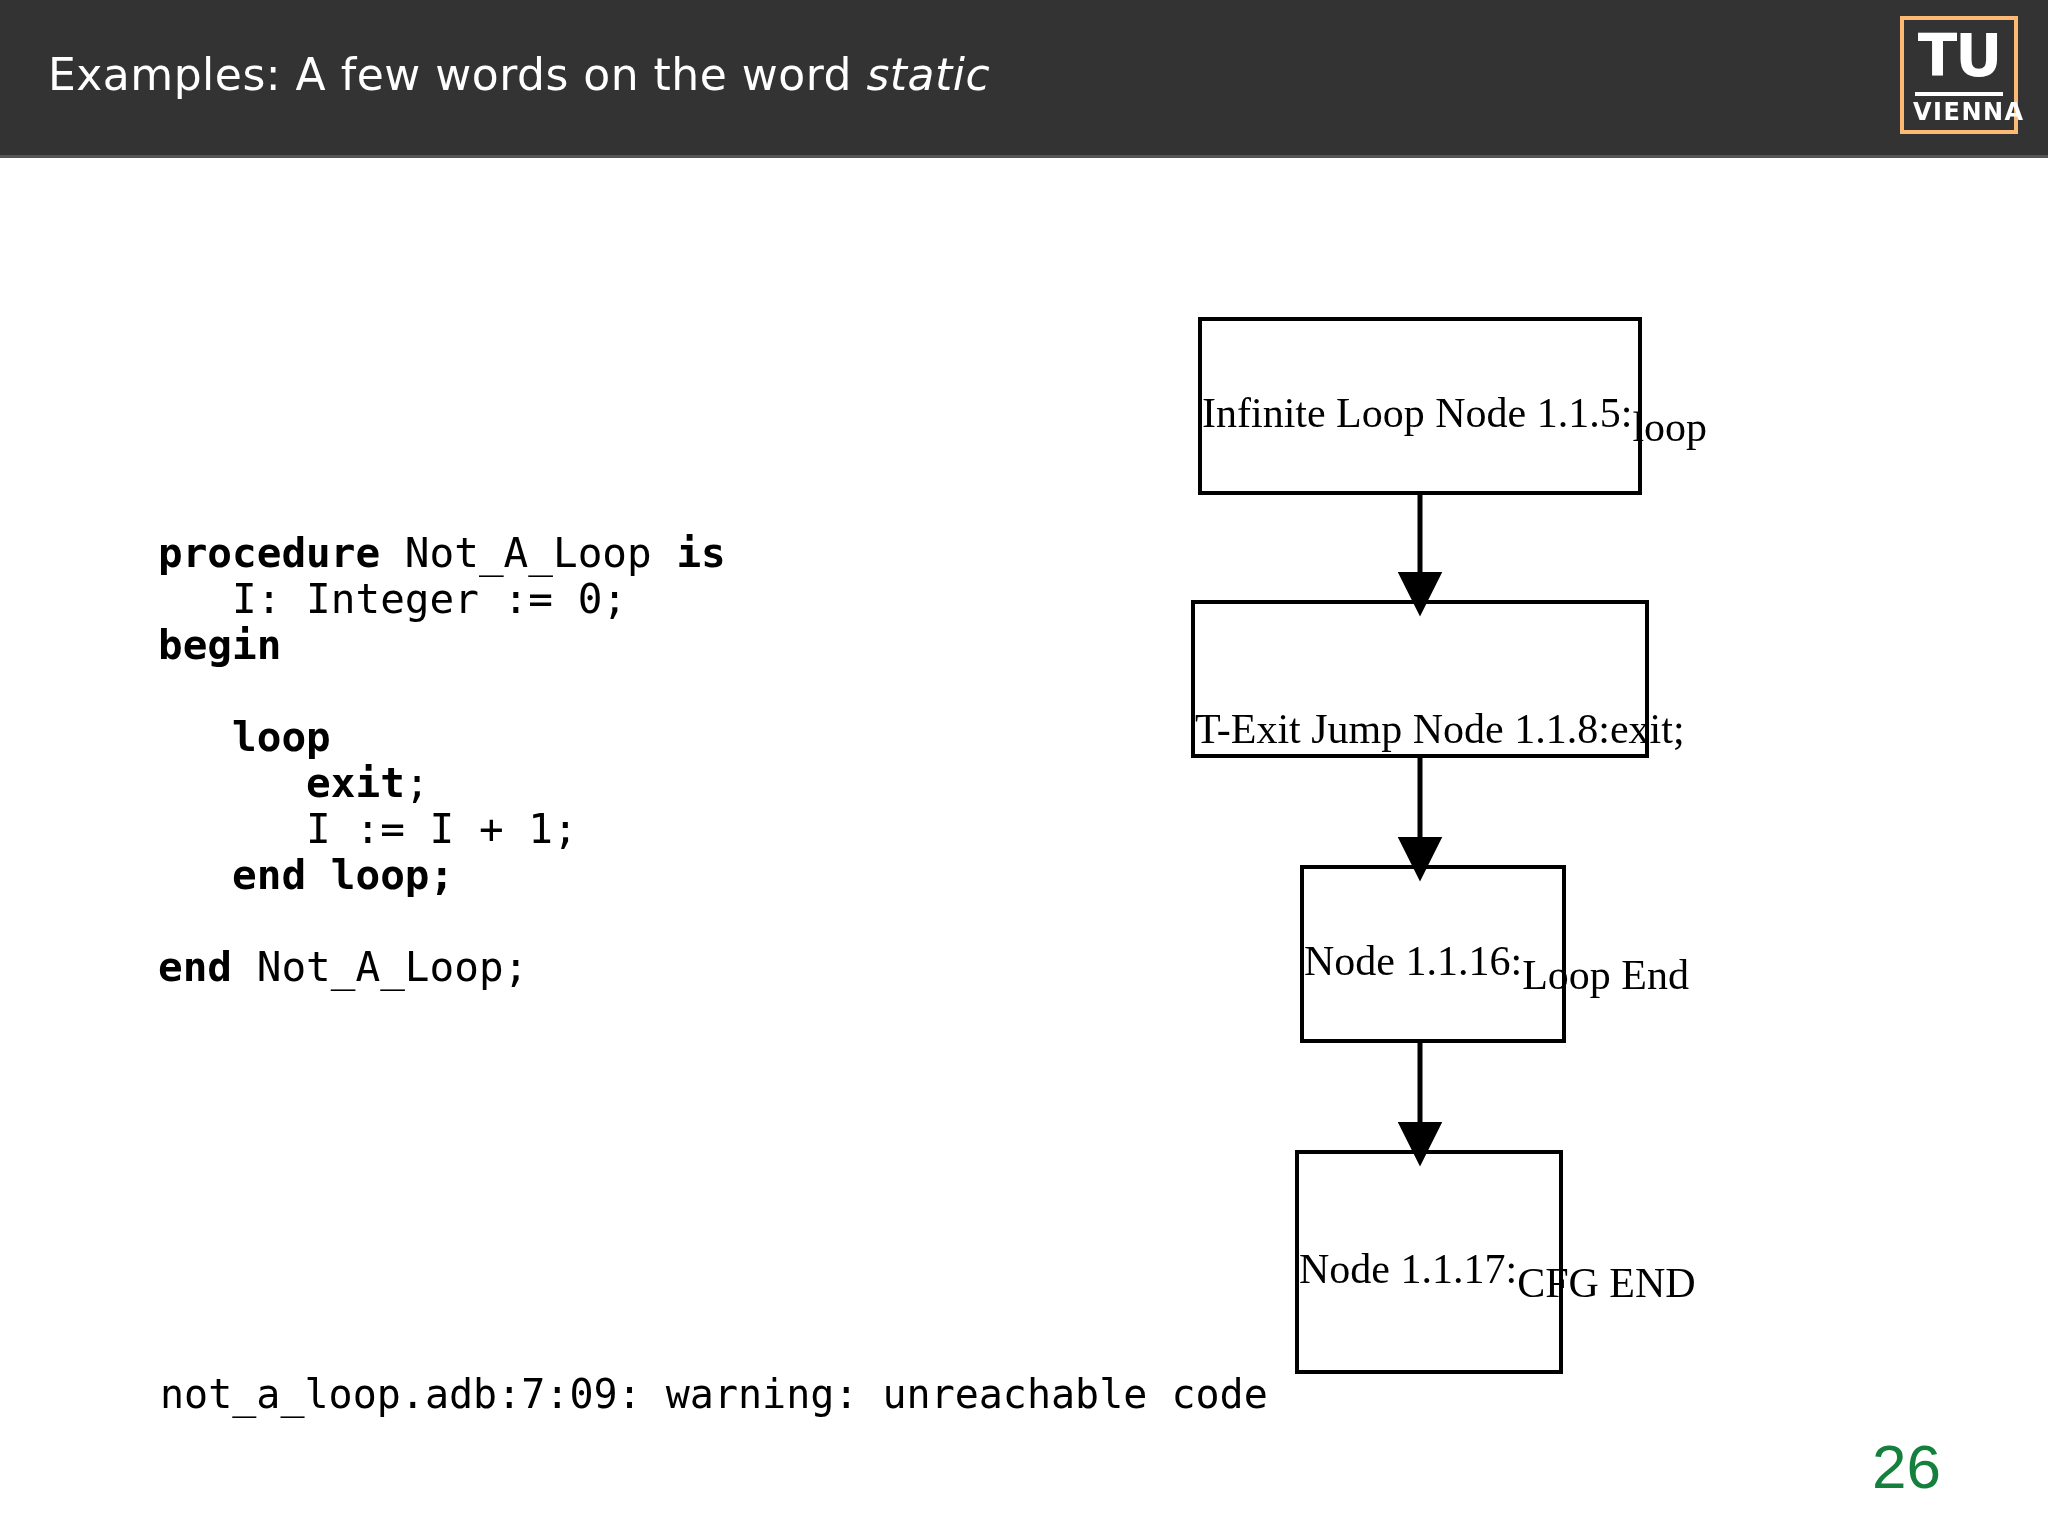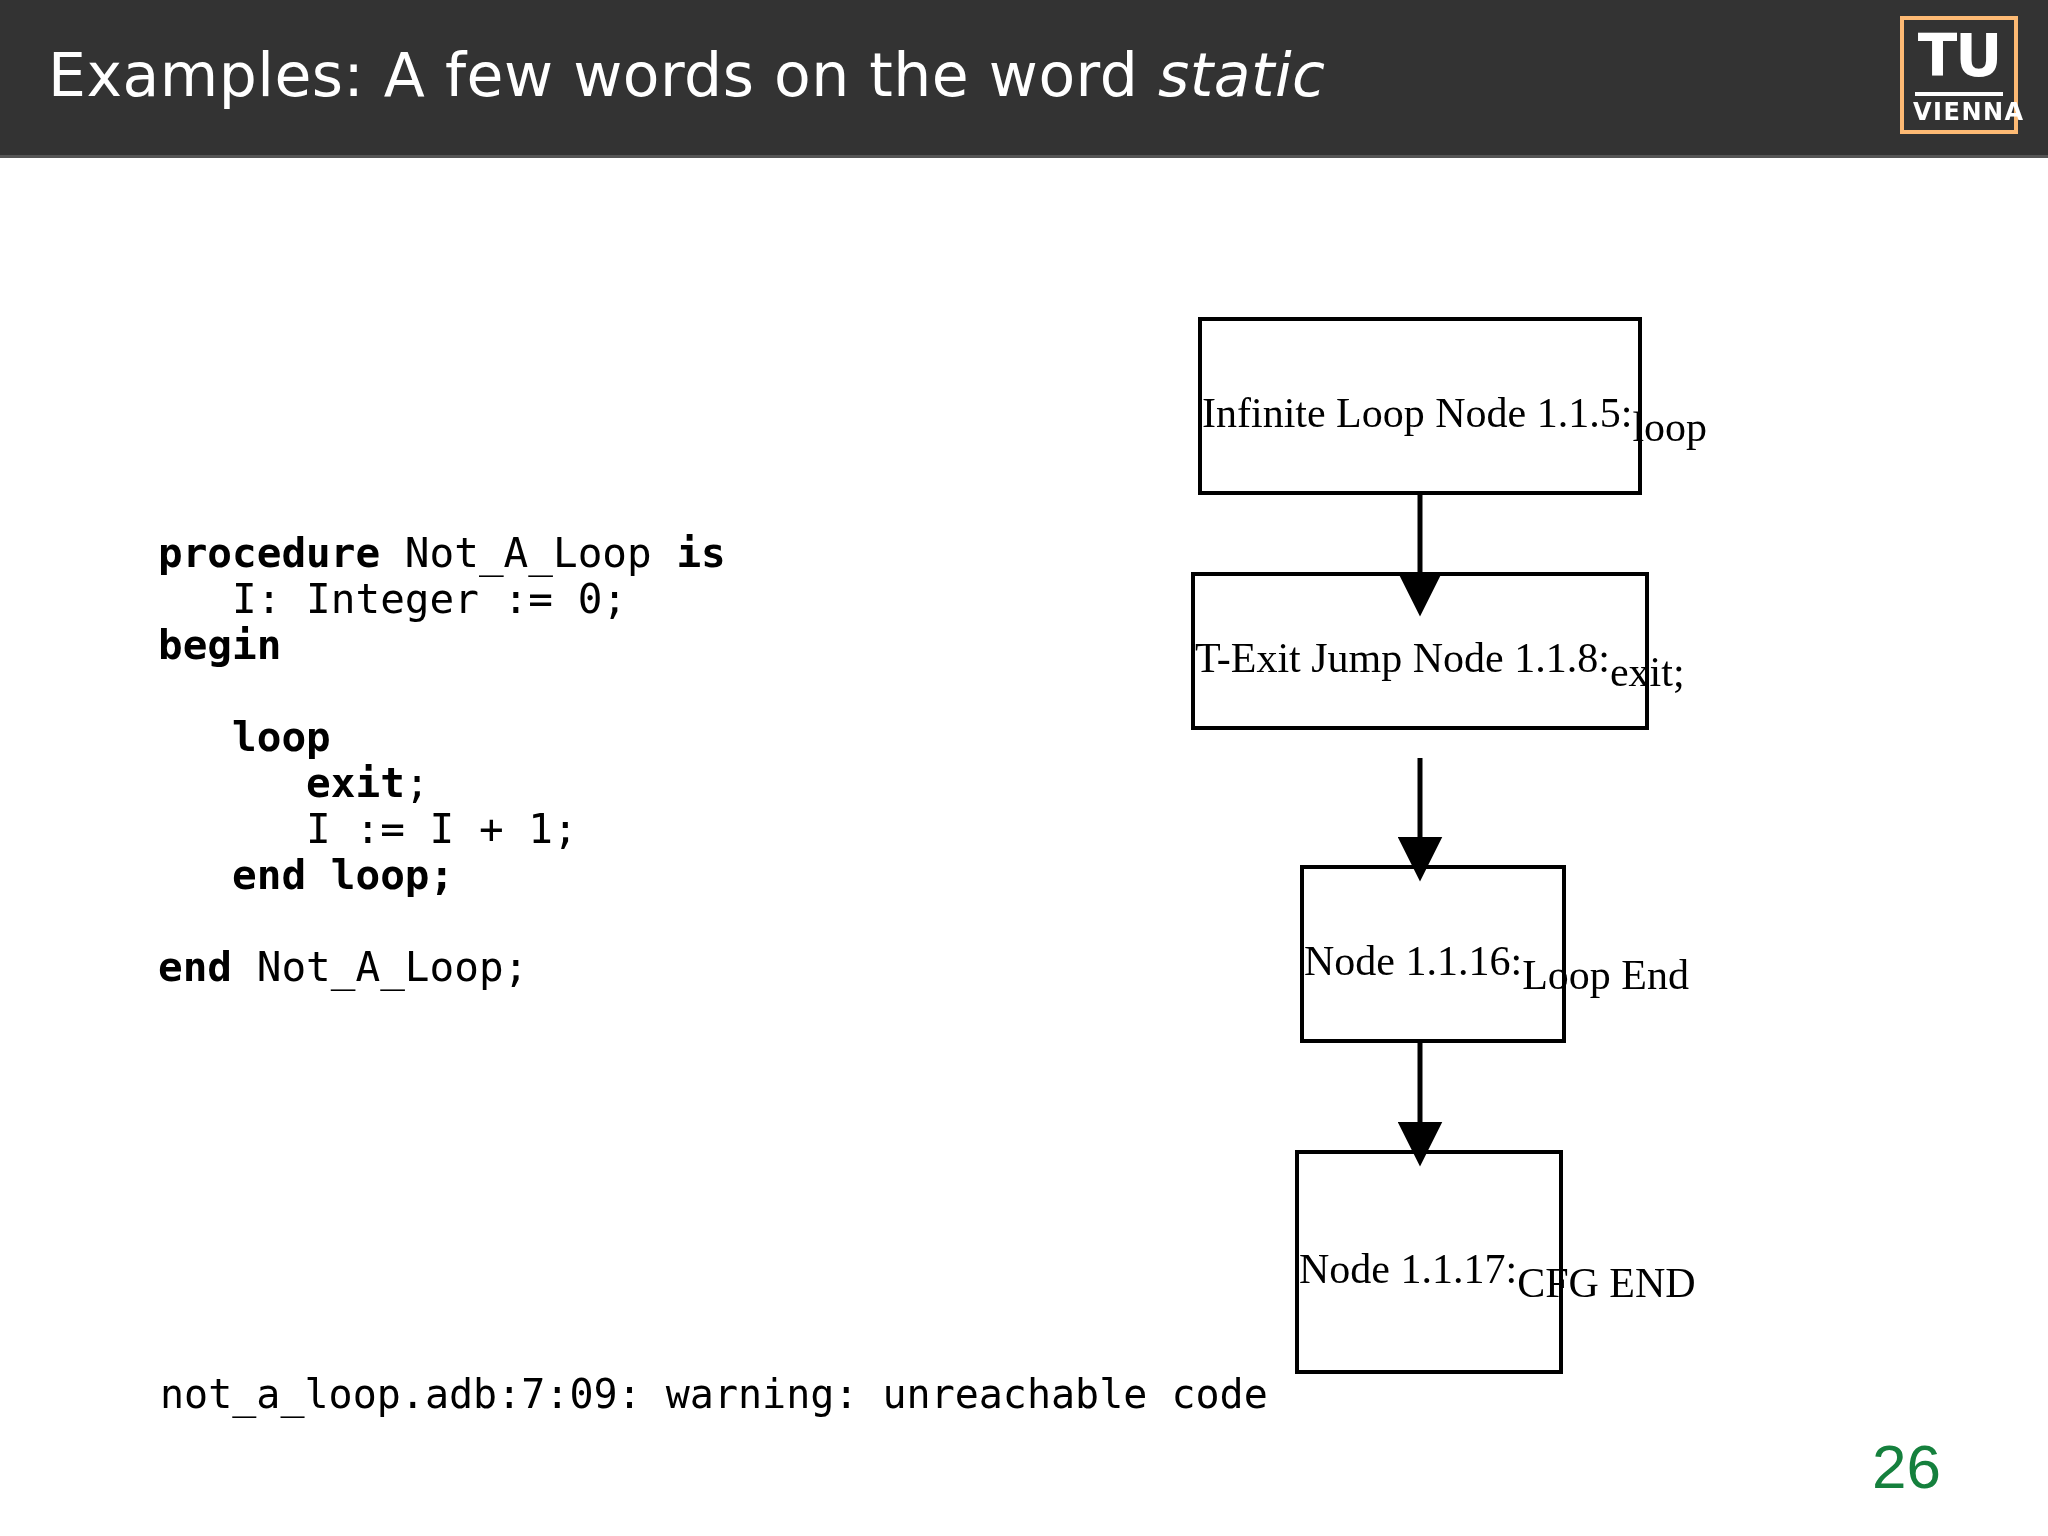--- a/index.html
+++ b/index.html
@@ -26,21 +26,21 @@
     background: #333333;
     border-bottom: 3px solid #555555;
     box-sizing: border-box;
   }
   #slide-title {
     position: absolute;
     left: 48px;
     top: 30px;
     color: #ffffff;
     font-family: "DejaVu Sans", sans-serif;
-    font-size: 60px;
+    font-size: 44px;
     line-height: 90px;
     font-weight: 400;
     white-space: nowrap;
     letter-spacing: 0.5px;
   }
   #slide-title .title-emph {
     font-style: italic;
   }
 
   
@@ -144,21 +144,21 @@
     white-space: nowrap;
   }
   .cfg-node .node-body {
     font-size: 42px;
     line-height: 50px;
     margin-top: 42px;
     white-space: nowrap;
   }
 
   #node-1 { left: 1198px; top: 317px; width: 444px; height: 178px; }
-  #node-2 { left: 1191px; top: 572px; width: 458px; height: 158px; }
+  #node-2 { left: 1191px; top: 600px; width: 458px; height: 158px; align-items: flex-end; }
   #node-3 { left: 1300px; top: 865px; width: 266px; height: 178px; }
   #node-4 { left: 1295px; top: 1150px; width: 268px; height: 224px; }
 
   
   #page-number {
     position: absolute;
     left: 1872px;
     top: 1432px;
     font-family: Liberation Sans, sans-serif;
     font-size: 62px;

